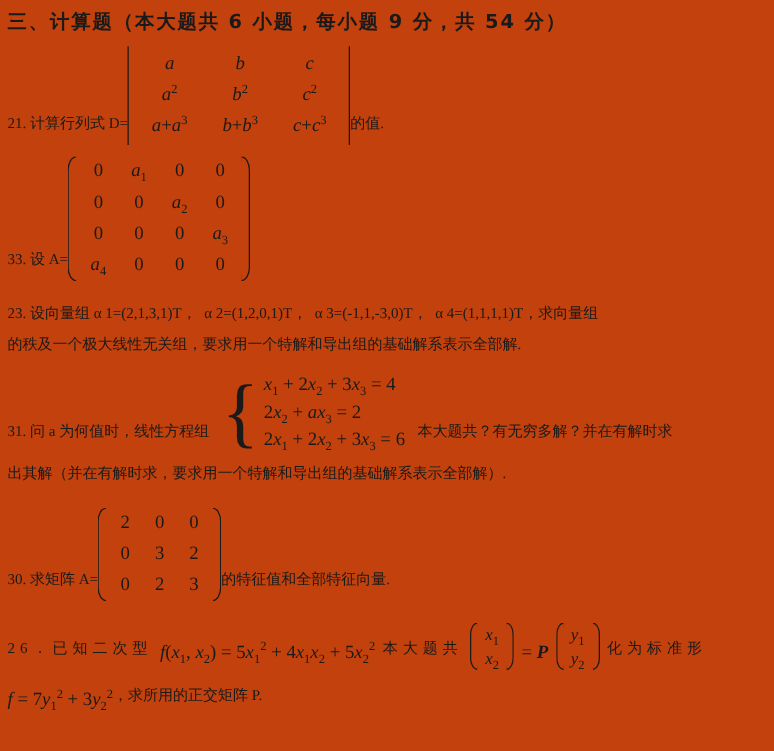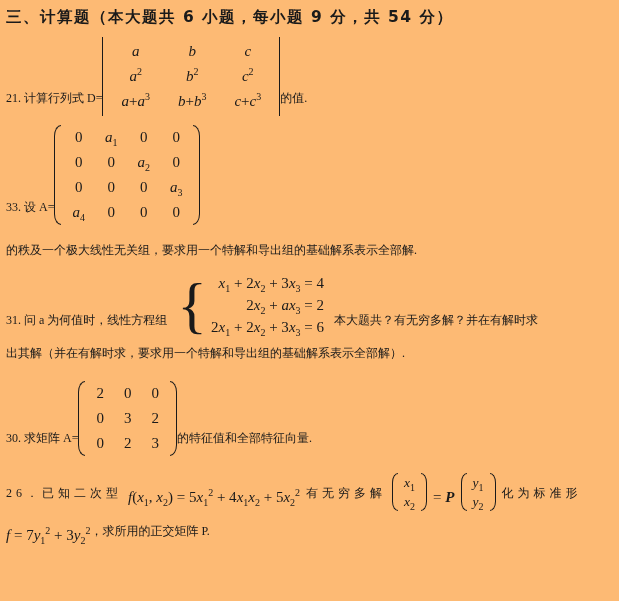--- a/index.html
+++ b/index.html
@@ -1,20 +1,20 @@
 <!DOCTYPE html>
 <html><head>
 <meta charset="utf-8">
 <style>
   * { margin:0; padding:0; box-sizing:border-box; }
   body { background:#fff; }
   .page {
     position:relative;
     width:619px; height:601px;
-    background:#fdba74;
+    background:#c2410c;
     color:#1a1a1a;
     font-family:"Liberation Serif","DejaVu Serif",serif;
     padding:5px 6px 0 5px;
     overflow:hidden;
   }
   .title {
     font-size:15.5px;
     font-weight:bold;
     letter-spacing:1.5px;
     margin:2px 0 0 1px;
@@ -37,21 +37,21 @@
 
   .matwrap { display:inline-flex; align-items:stretch; }
   .paren { display:inline-block; width:7px; }
   .paren.l { border-left:1.6px solid #1a1a1a; border-top:1.6px solid #1a1a1a; border-bottom:1.6px solid #1a1a1a; border-radius:14px 0 0 14px / 22px 0 0 22px; margin-right:1px; }
   .paren.r { border-right:1.6px solid #1a1a1a; border-top:1.6px solid #1a1a1a; border-bottom:1.6px solid #1a1a1a; border-radius:0 14px 14px 0 / 0 22px 22px 0; margin-left:1px; }
 
   
   .sys { display:inline-flex; align-items:center; margin-left:10px; }
   .brace::before { content:"{"; }
   .brace { font-size:62px; line-height:64px; font-weight:400; margin-right:4px; }
-  .eqs { display:inline-block; text-align:right; }
+  .eqs { display:inline-block; text-align:left; }
   .eq { line-height:22px; font-size:15px; }
 
   
   .small .mc { padding:0 5px; line-height:19px; font-size:13.5px; }
   .small .paren { width:6px; }
 
   .p21 { margin-top:9px; margin-left:1px; }
   .p22 { margin-top:9px; margin-left:1px; }
   .p23 { margin-top:13px; margin-left:1px; }
   .p24 { margin-top:9px;  margin-left:1px; }
@@ -118,20 +118,21 @@
             <span class="mc">0</span>
             <span class="mc">0</span>
             <span class="mc">0</span>
           </div>
         </span>
       <span class="paren r"></span>
     </span>
   </div>
 
   <div class="p23">
+    <div class="zh">23. 设向量组 α 1=(2,1,3,1)T，  α 2=(1,2,0,1)T，  α 3=(-1,1,-3,0)T，  α 4=(1,1,1,1)T，求向量组</div>
     <div class="zh">的秩及一个极大线性无关组，要求用一个特解和导出组的基础解系表示全部解.</div>
   </div>
 
   <div class="p24">
     <div class="row">
       <span class="zh bline">31. 问 a 为何值时，线性方程组</span>
       <span class="sys">
         <span class="brace"></span>
         <span class="eqs">
             <div class="eq"><i>x</i><sub>1</sub> + 2<i>x</i><sub>2</sub> + 3<i>x</i><sub>3</sub> = 4</div>
@@ -167,21 +168,21 @@
         </span>
       <span class="paren r"></span>
     </span>
     <span class="zh bline">的特征值和全部特征向量.</span>
   </div>
 
   <div class="p26">
     <div class="row gap8">
       <span class="zh sp bline">26．已知二次型</span>
       <span class="math bline"><i>f</i>(<i>x</i><sub>1</sub>, <i>x</i><sub>2</sub>) = 5<i>x</i><sub>1</sub><sup>2</sup> + 4<i>x</i><sub>1</sub><i>x</i><sub>2</sub> + 5<i>x</i><sub>2</sub><sup>2</sup></span>
-      <span class="zh sp bline">有无穷多解</span>
+      <span class="zh sp bline">本大题共</span>
       <span class="matwrap small">
         <span class="paren l"></span>
         <span class="mbody">
             <div class="mr">
               <span class="mc"><i>x</i><sub>1</sub></span>
             </div>
             <div class="mr">
               <span class="mc"><i>x</i><sub>2</sub></span>
             </div>
           </span>

